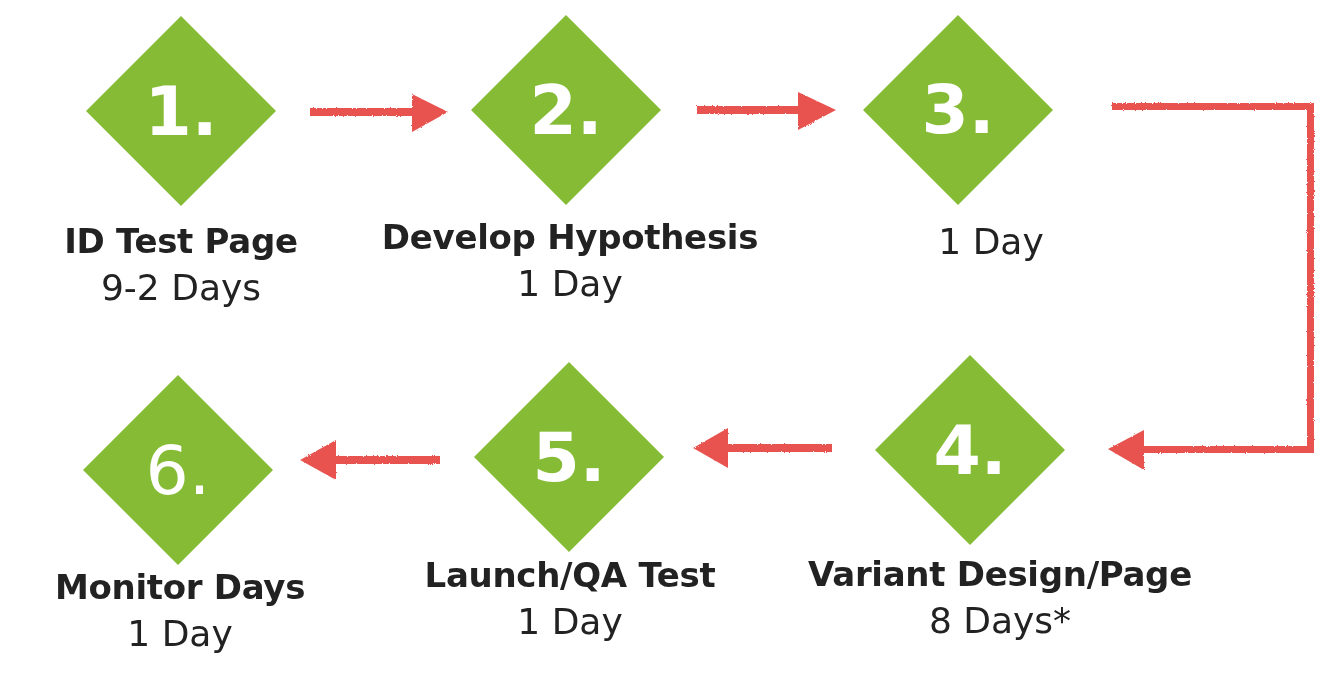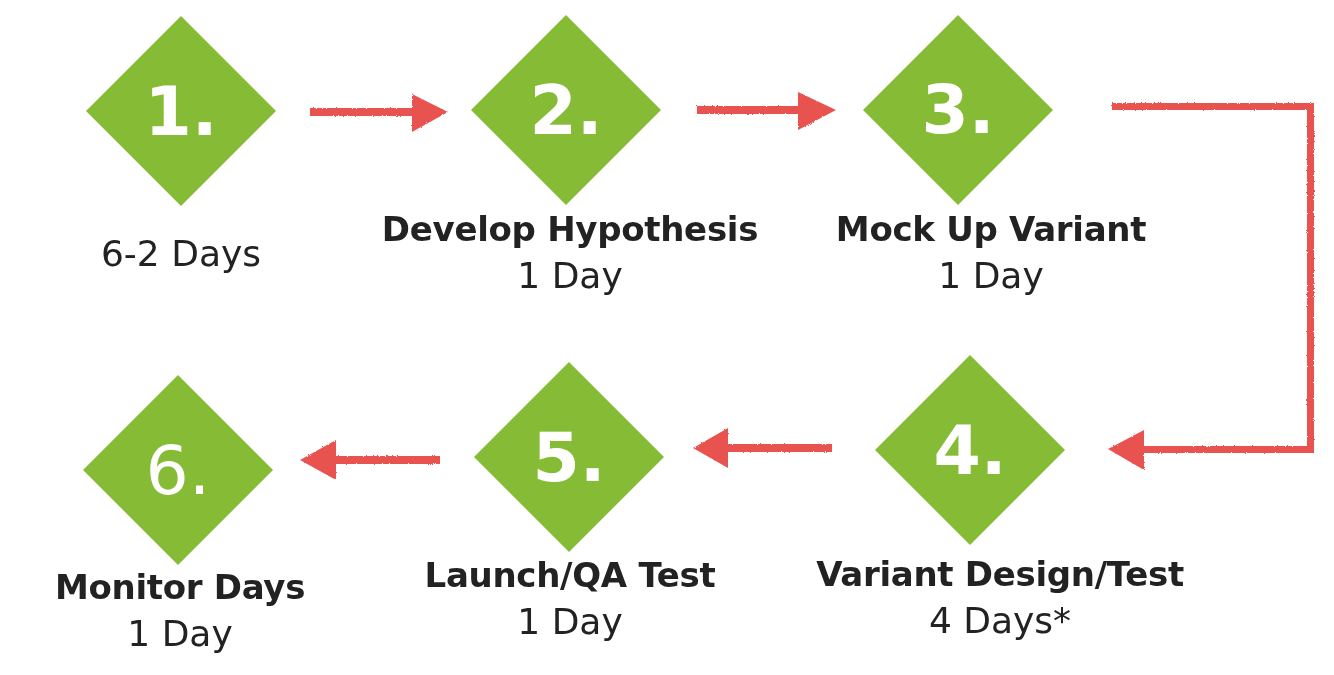--- a/index.html
+++ b/index.html
@@ -58,33 +58,33 @@
 </svg>
 
 <div class="diamond-num" style="left:86px; top:78px;">1.</div>
 <div class="diamond-num" style="left:471px; top:77px;">2.</div>
 <div class="diamond-num" style="left:863px; top:76px;">3.</div>
 <div class="diamond-num" style="left:875px; top:417px;">4.</div>
 <div class="diamond-num" style="left:474px; top:424px;">5.</div>
 <div class="diamond-num light" style="left:83px; top:437px;">6.</div>
 
 <div class="step-label" style="left:31px; width:300px; top:224px;">
-  <div class="step-duration">6-2 Days</div>
+  <div class="step-title">ID Test Page</div>
+  <div class="step-duration">9-2 Days</div>
 </div>
-<div class="step-label" style="left:345px; width:450px; top:212px;">
+<div class="step-label" style="left:345px; width:450px; top:220px;">
   <div class="step-title">Develop Hypothesis</div>
   <div class="step-duration">1 Day</div>
 </div>
 <div class="step-label" style="left:791px; width:400px; top:212px;">
-  <div class="step-title">Mock Up Variant</div>
   <div class="step-duration">1 Day</div>
 </div>
 <div class="step-label" style="left:760px; width:480px; top:557px;">
-  <div class="step-title">Variant Design/Test</div>
-  <div class="step-duration">4 Days*</div>
+  <div class="step-title">Variant Design/Page</div>
+  <div class="step-duration">8 Days*</div>
 </div>
 <div class="step-label" style="left:370px; width:400px; top:558px;">
   <div class="step-title">Launch/QA Test</div>
   <div class="step-duration">1 Day</div>
 </div>
 <div class="step-label" style="left:15px; width:330px; top:570px;">
   <div class="step-title">Monitor Days</div>
   <div class="step-duration">1 Day</div>
 </div>
 

